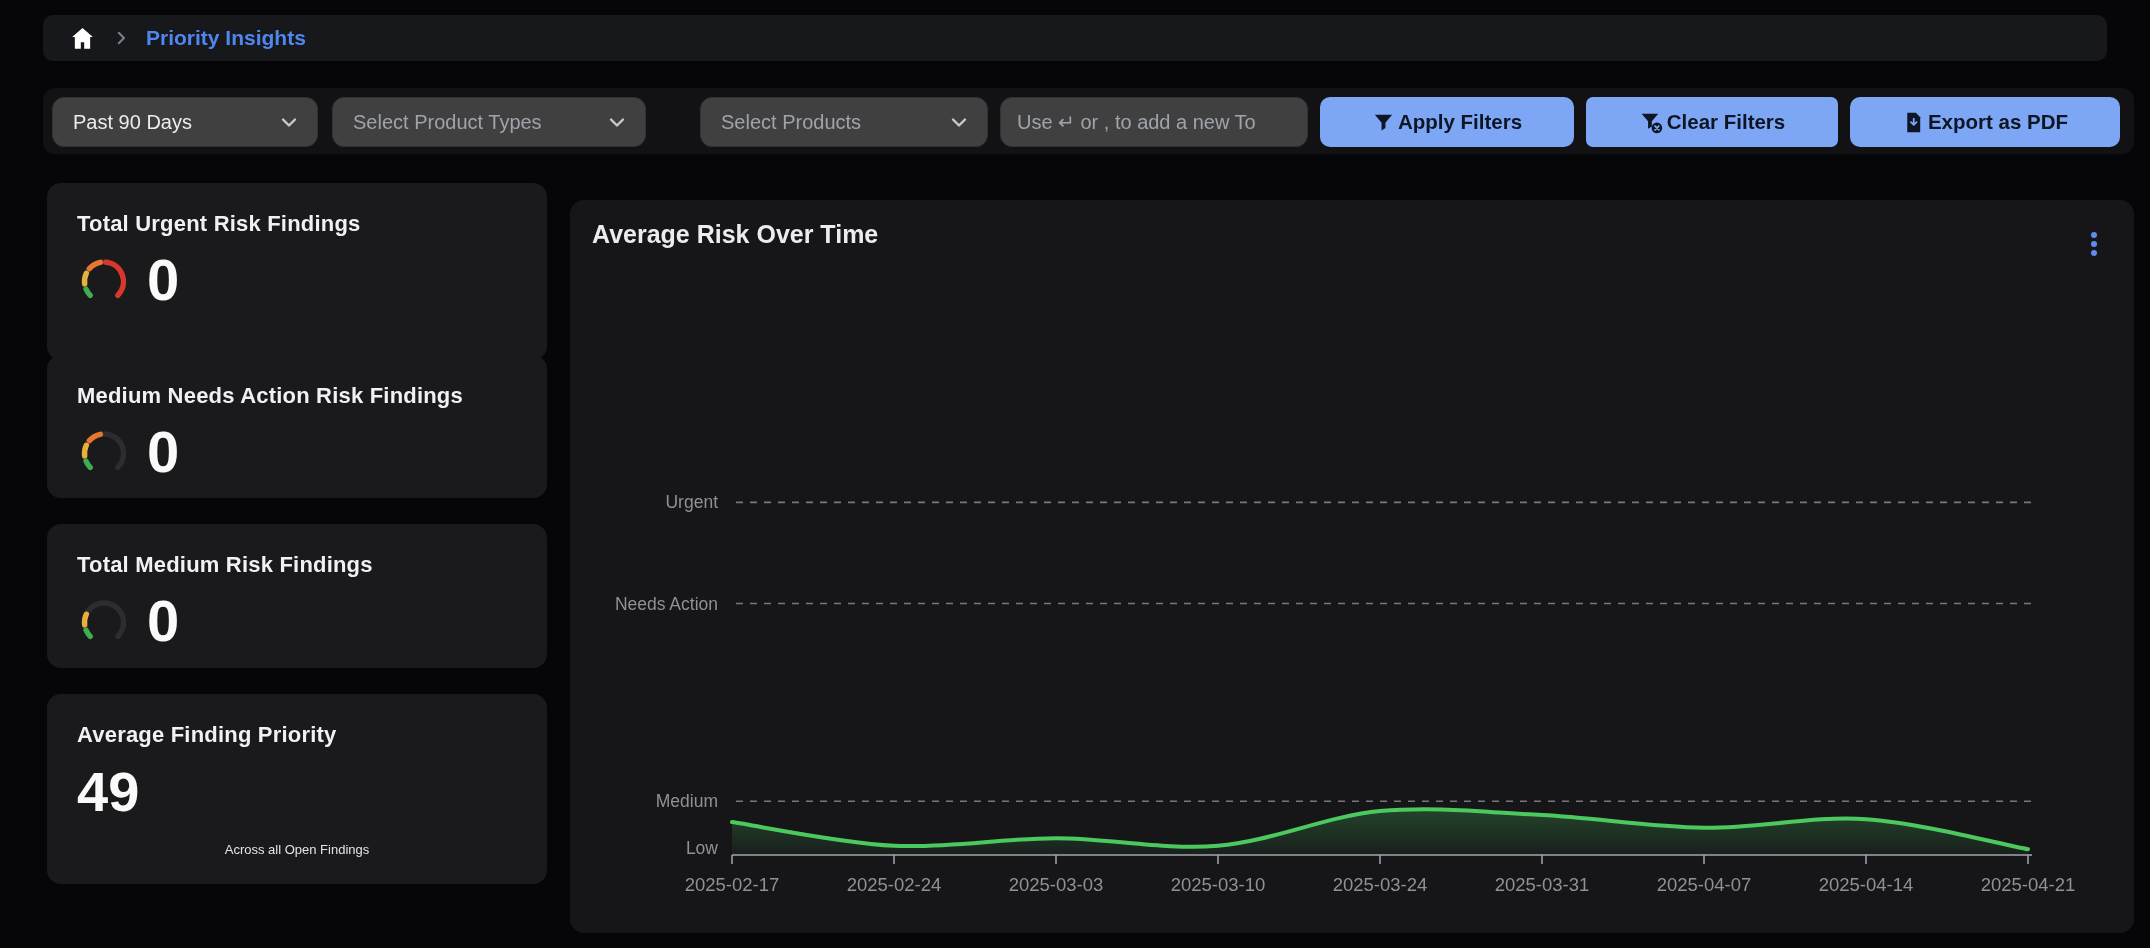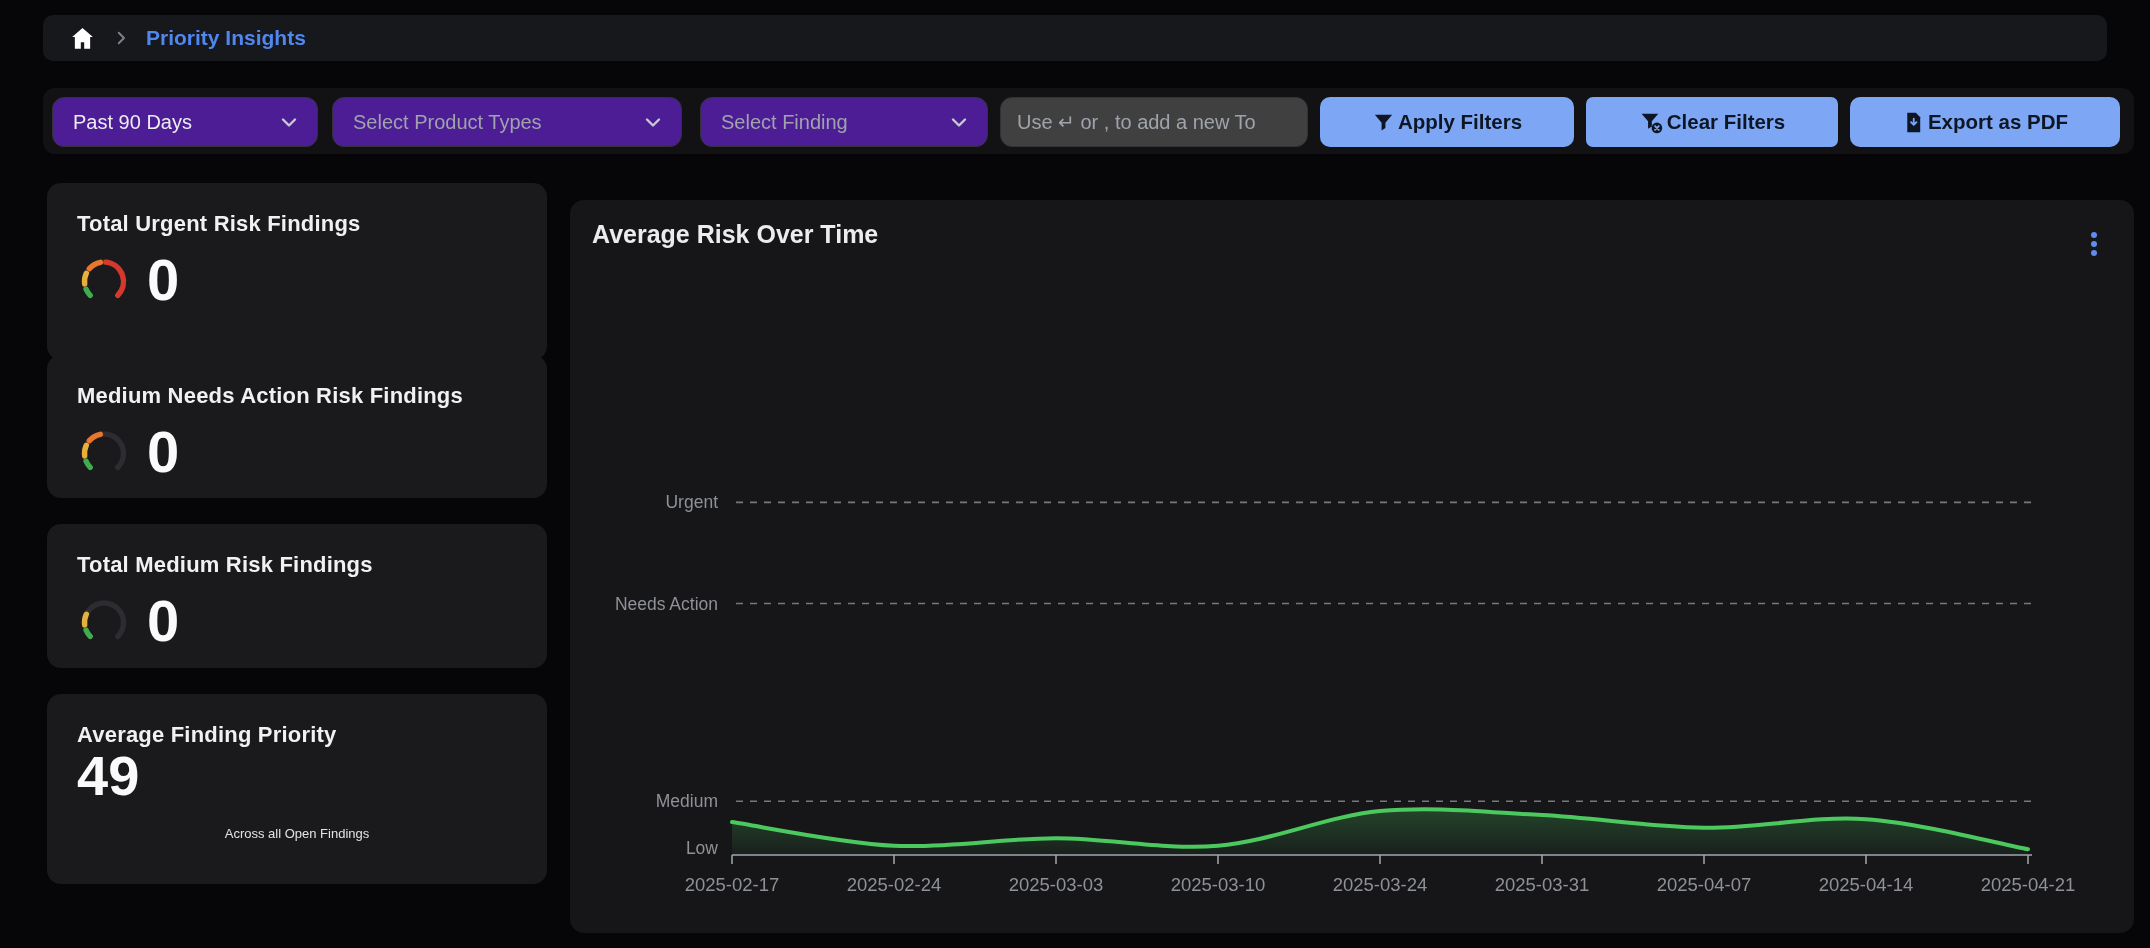--- a/index.html
+++ b/index.html
@@ -9,42 +9,42 @@
   
   .crumb-bar{position:absolute;left:43px;top:15px;width:2064px;height:46px;
              background:#17181b;border-radius:10px;display:flex;align-items:center;
              gap:16px;padding-left:26px;box-sizing:border-box;}
   .crumb-link{display:flex;align-items:center;cursor:pointer;}
   .crumb-current{font-size:21px;font-weight:700;color:#4f86f0;cursor:pointer;}
 
   
   .filter-panel{position:absolute;left:43px;top:88px;width:2091px;height:66px;
                 background:#121215;border-radius:12px;}
-  .dd{position:absolute;top:97px;height:50px;background:#4c1d95;
+  .dd{position:absolute;top:97px;height:50px;background:#404040;
       border:1.6px solid #313238;border-radius:12px;display:flex;align-items:center;
       justify-content:space-between;padding:0 16px 0 20px;box-sizing:border-box;cursor:pointer;}
   .dd .val{font-size:20px;color:#ececef;}
   .dd .ph{font-size:20px;color:#9fa3ab;}
   .tag-input{position:absolute;top:97px;left:1000px;width:308px;height:50px;
              background:#404040;border:1.6px solid #313238;border-radius:12px;
              box-sizing:border-box;padding:0 16px;font-size:20px;color:#ececef;
              font-family:"Liberation Sans",sans-serif;}
   .tag-input::placeholder{color:#9fa3ab;}
   .btn{position:absolute;top:97px;height:50px;background:#7da7f4;border:none;
        border-radius:10px;display:flex;align-items:center;justify-content:center;
        gap:3px;font-size:20.5px;font-weight:700;color:#0e1626;cursor:pointer;
        font-family:"Liberation Sans",sans-serif;}
 
   
   .card{position:absolute;left:47px;width:500px;background:#1a1a1d;border-radius:14px;
         padding:28px 30px;box-sizing:border-box;}
   .card-title{font-size:22px;font-weight:600;color:#f1f1f3;letter-spacing:.2px;}
   .card-row{display:flex;align-items:center;gap:16px;margin-top:14px;}
   .card-value{font-size:58px;font-weight:700;color:#fafafa;line-height:1;}
-  .card-value-lg{font-size:56px;font-weight:700;color:#fafafa;line-height:1;}
+  .card-value-lg{font-size:56px;font-weight:700;color:#fafafa;line-height:1;margin-top:16px;}
   .card-sub{font-size:13px;color:#e2e3e6;margin-top:22px;text-align:center;}
 
   
   .chart-card{position:absolute;left:570px;top:200px;width:1564px;height:733px;
               background:#161619;border-radius:14px;}
   .chart-title{position:absolute;left:22px;top:20px;font-size:25px;font-weight:600;color:#ececef;}
   .kebab-btn{position:absolute;right:24px;top:26px;width:32px;height:36px;background:none;
              border:none;cursor:pointer;display:flex;align-items:center;justify-content:center;}
   .chart-svg{position:absolute;left:0;top:0;}
 </style>
@@ -67,29 +67,29 @@
 
   <div class="filter-panel"></div>
 
   <div class="dd" style="left:52px;width:266px;">
     <span class="val">Past 90 Days</span>
     <svg width="24" height="24" viewBox="0 0 24 24">
       <polyline points="6 9.5 12 15.5 18 9.5" fill="none" stroke="#c7cad0" stroke-width="2.4" stroke-linecap="round" stroke-linejoin="round"></polyline>
     </svg>
   </div>
 
-  <div class="dd" style="left:332px;width:350px;">
+  <div class="dd" style="left:332px;width:314px;">
     <span class="ph">Select Product Types</span>
     <svg width="24" height="24" viewBox="0 0 24 24">
       <polyline points="6 9.5 12 15.5 18 9.5" fill="none" stroke="#c7cad0" stroke-width="2.4" stroke-linecap="round" stroke-linejoin="round"></polyline>
     </svg>
   </div>
 
   <div class="dd" style="left:700px;width:288px;">
-    <span class="ph">Select Finding</span>
+    <span class="ph">Select Products</span>
     <svg width="24" height="24" viewBox="0 0 24 24">
       <polyline points="6 9.5 12 15.5 18 9.5" fill="none" stroke="#c7cad0" stroke-width="2.4" stroke-linecap="round" stroke-linejoin="round"></polyline>
     </svg>
   </div>
 
   <input class="tag-input" type="text" placeholder="Use ↵ or , to add a new To" style="">
 
   <button class="btn" style="left:1320px;width:254px;">
     <svg width="23" height="23" viewBox="0 0 24 24">
       <path d="M3 4h18l-7 8.2v5.6l-4 2.6V12.2Z" fill="#0e1626"></path>

